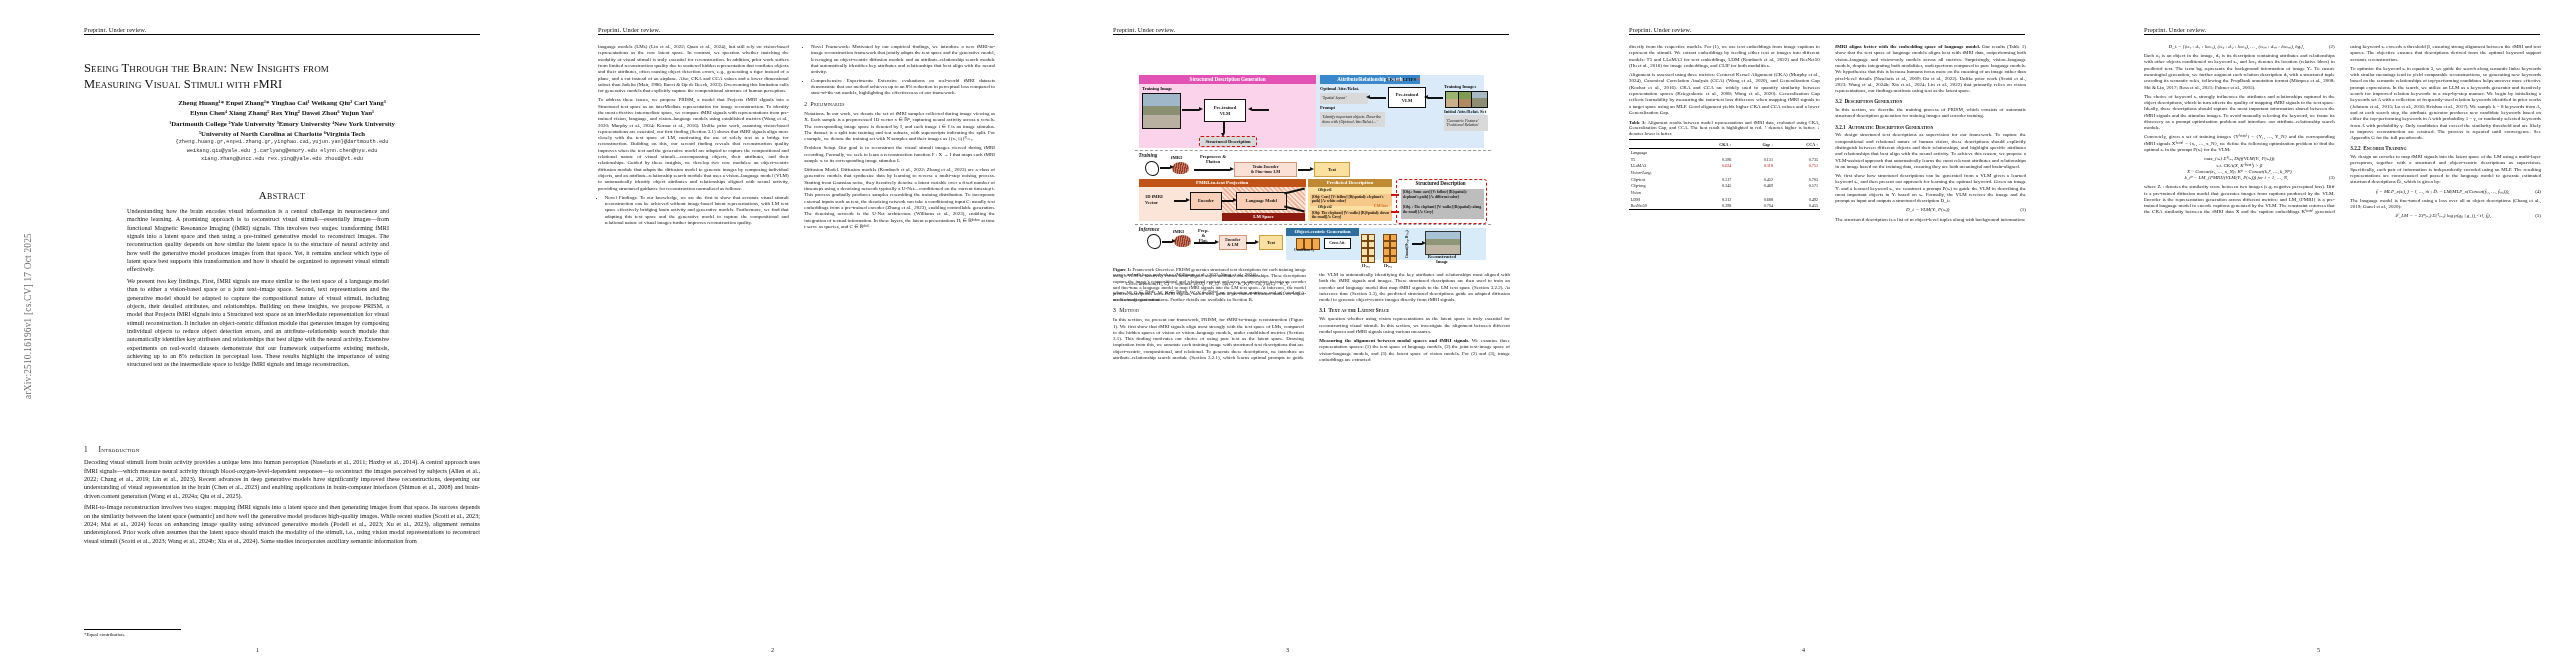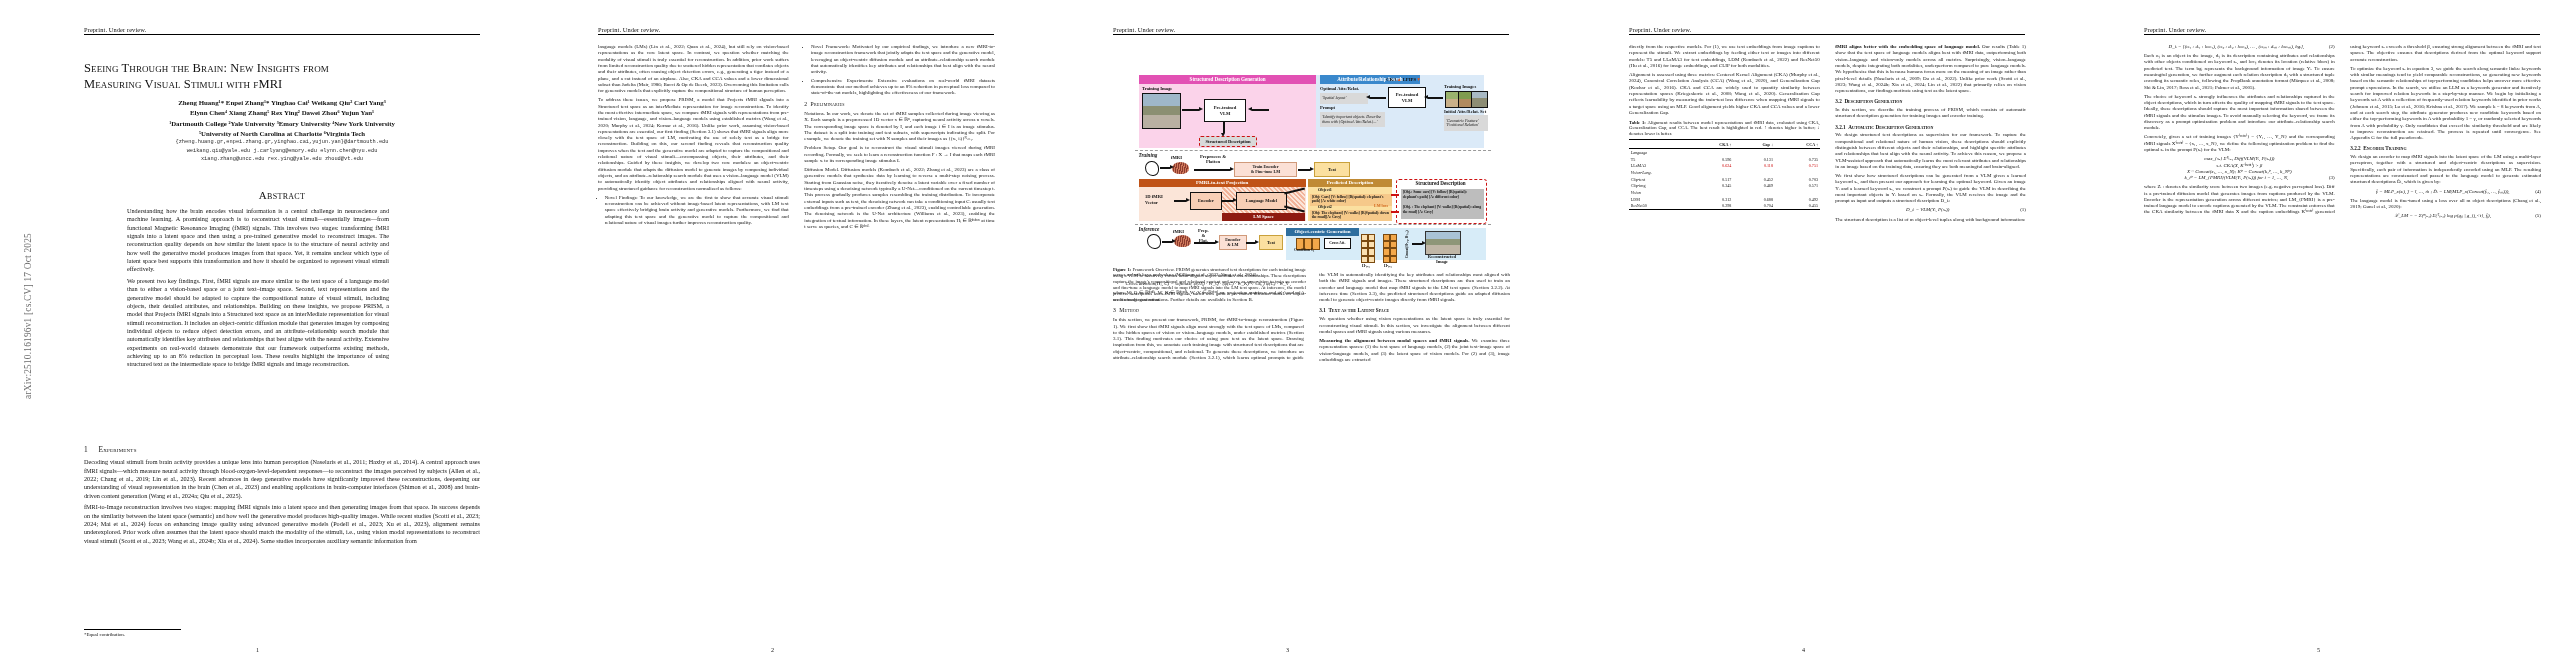--- a/index.html
+++ b/index.html
@@ -167,21 +167,21 @@
     </div>
 
     <div class="abshead">Abstract</div>
     <div class="abstract body-text">
       <p>Understanding how the brain encodes visual information is a central challenge in neuroscience and machine learning. A promising approach is to reconstruct visual stimuli—essentially images—from functional Magnetic Resonance Imaging (fMRI) signals. This involves two stages: transforming fMRI signals into a latent space and then using a pre-trained generative model to reconstruct images. The reconstruction quality depends on how similar the latent space is to the structure of neural activity and how well the generative model produces images from that space. Yet, it remains unclear which type of latent space best supports this transformation and how it should be organized to represent visual stimuli effectively.</p>
       <p>We present two key findings. First, fMRI signals are more similar to the text space of a language model than to either a vision-based space or a joint text–image space. Second, text representations and the generative model should be adapted to capture the compositional nature of visual stimuli, including objects, their detailed attributes, and relationships. Building on these insights, we propose PRISM, a model that Projects fMRI sIgnals into a Structured text space as an interMediate representation for visual stimuli reconstruction. It includes an object-centric diffusion module that generates images by composing individual objects to reduce object detection errors, and an attribute–relationship search module that automatically identifies key attributes and relationships that best aligne with the neural activity. Extensive experiments on real-world datasets demonstrate that our framework outperforms existing methods, achieving up to an 8% reduction in perceptual loss. These results highlight the importance of using structured text as the intermediate space to bridge fMRI signals and image reconstruction.</p>
     </div>
 
     <div class="intro">
       <div class="sechead">
-        <span class="num">1</span><span>Experiments</span>
+        <span class="num">1</span><span>Introduction</span>
       </div>
       <div class="body-text">
         <p>Decoding visual stimuli from brain activity provides a unique lens into human perception (Naselaris et al., 2011; Haxby et al., 2014). A central approach uses fMRI signals—which measure neural activity through blood-oxygen-level-dependent responses—to reconstruct the images perceived by subjects (Allen et al., 2022; Chang et al., 2019; Lin et al., 2023). Recent advances in deep generative models have significantly improved these reconstructions, deepening our understanding of visual representation in the brain (Chen et al., 2023) and enabling applications in brain-computer interfaces (Shimon et al., 2008) and brain-driven content generation (Wang et al., 2024a; Qiu et al., 2025).</p>
         <p>fMRI-to-Image reconstruction involves two stages: mapping fMRI signals into a latent space and then generating images from that space. Its success depends on the similarity between the latent space (semantic) and how well the generative model produces high-quality images. While recent studies (Scotti et al., 2023; 2024; Mai et al., 2024) focus on enhancing image quality using advanced generative models (Podell et al., 2023; Xu et al., 2023), alignment remains underexplored. Prior work often assumes that the latent space should match the modality of the stimuli, i.e., using vision modal representations to reconstruct visual stimuli (Scotti et al., 2023; Wang et al., 2024b; Xia et al., 2024). Some studies incorporates auxiliary semantic information from</p>
       </div>
     </div>
 
     <div class="footnote">
       <div class="fnrule"></div>
       <div>*Equal contribution.</div>

